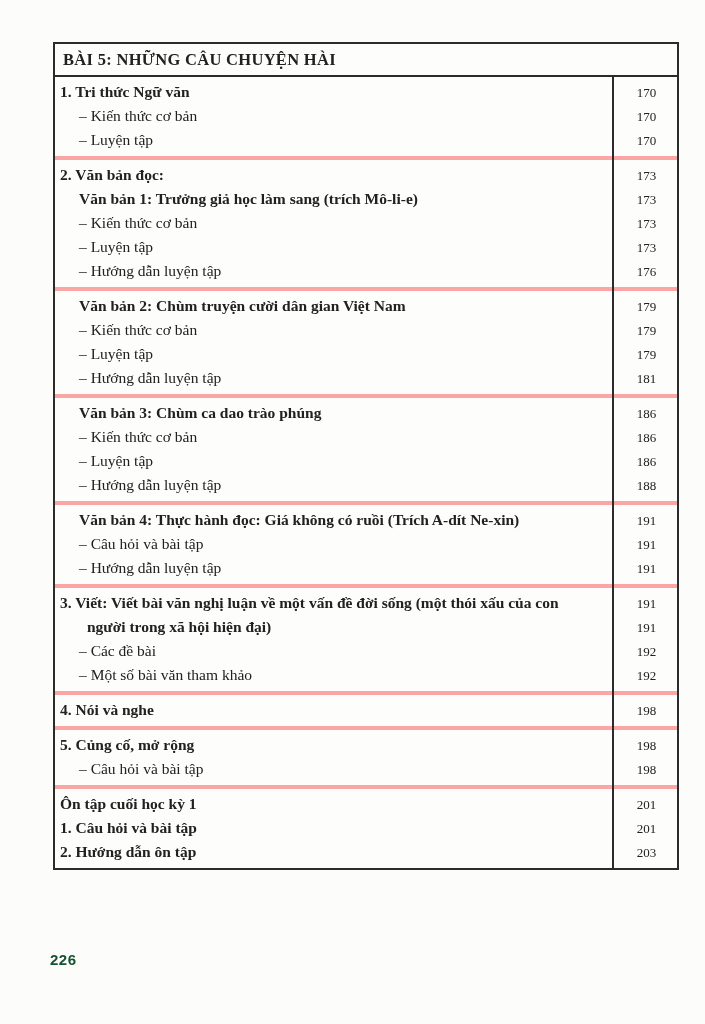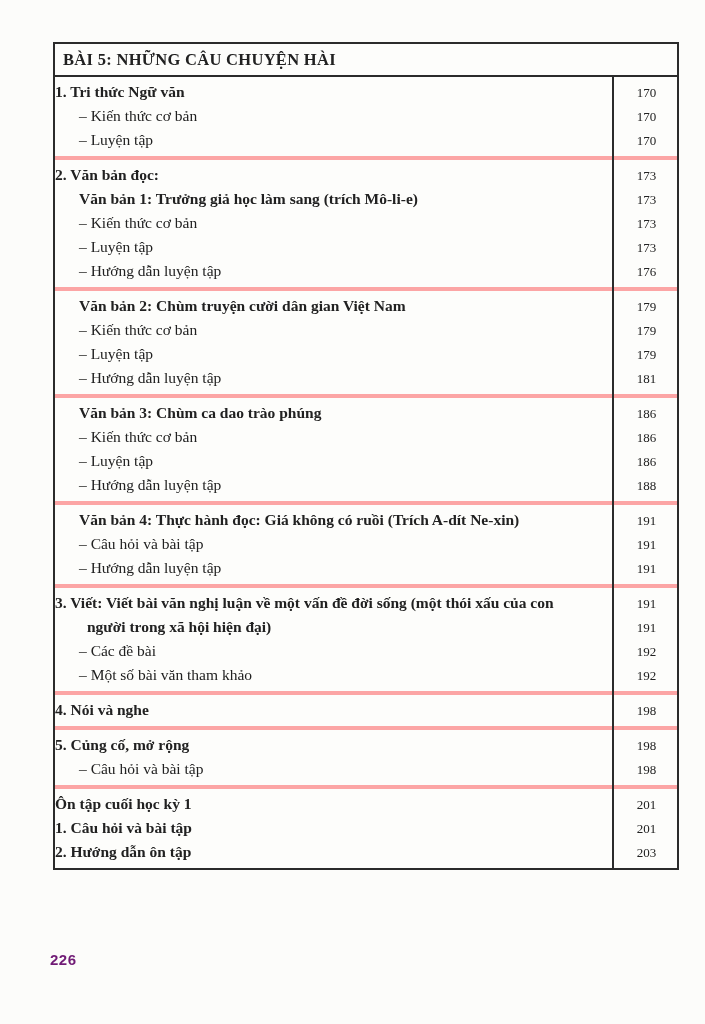--- a/index.html
+++ b/index.html
@@ -44,40 +44,40 @@
     align-items: baseline;
     font-size: 15.5px;
     line-height: 23px;
   }
   .cell-text {
     flex: 1 1 auto;
     padding-right: 14px;
     white-space: nowrap;
     overflow: hidden;
   }
-  .indent-0 { }
+  .indent-0 { padding-left: 5px; }
   .indent-1 { padding-left: 24px; }
   .indent-2 { padding-left: 32px; }
   .cell-page {
     flex: 0 0 61px;
     text-align: center;
     font-size: 13px;
   }
   .seg-b  { font-weight: bold; }
   .seg-r  { font-weight: normal; }
   .seg-bi { font-weight: bold; }
   .footer-page {
     position: absolute;
     left: 50px;
     top: 951px;
     font-family: "Liberation Sans", sans-serif;
     font-weight: bold;
     font-size: 15px;
     letter-spacing: 0.5px;
-    color: #701a75;
+    color: #14532d;
   }
 </style>
 </head>
 <body>
 
 <div class="page">
   <div class="toc">
     <div class="toc-header">BÀI 5: NHỮNG CÂU CHUYỆN HÀI</div>
     <div class="toc-body">
       <div class="v-line"></div>

